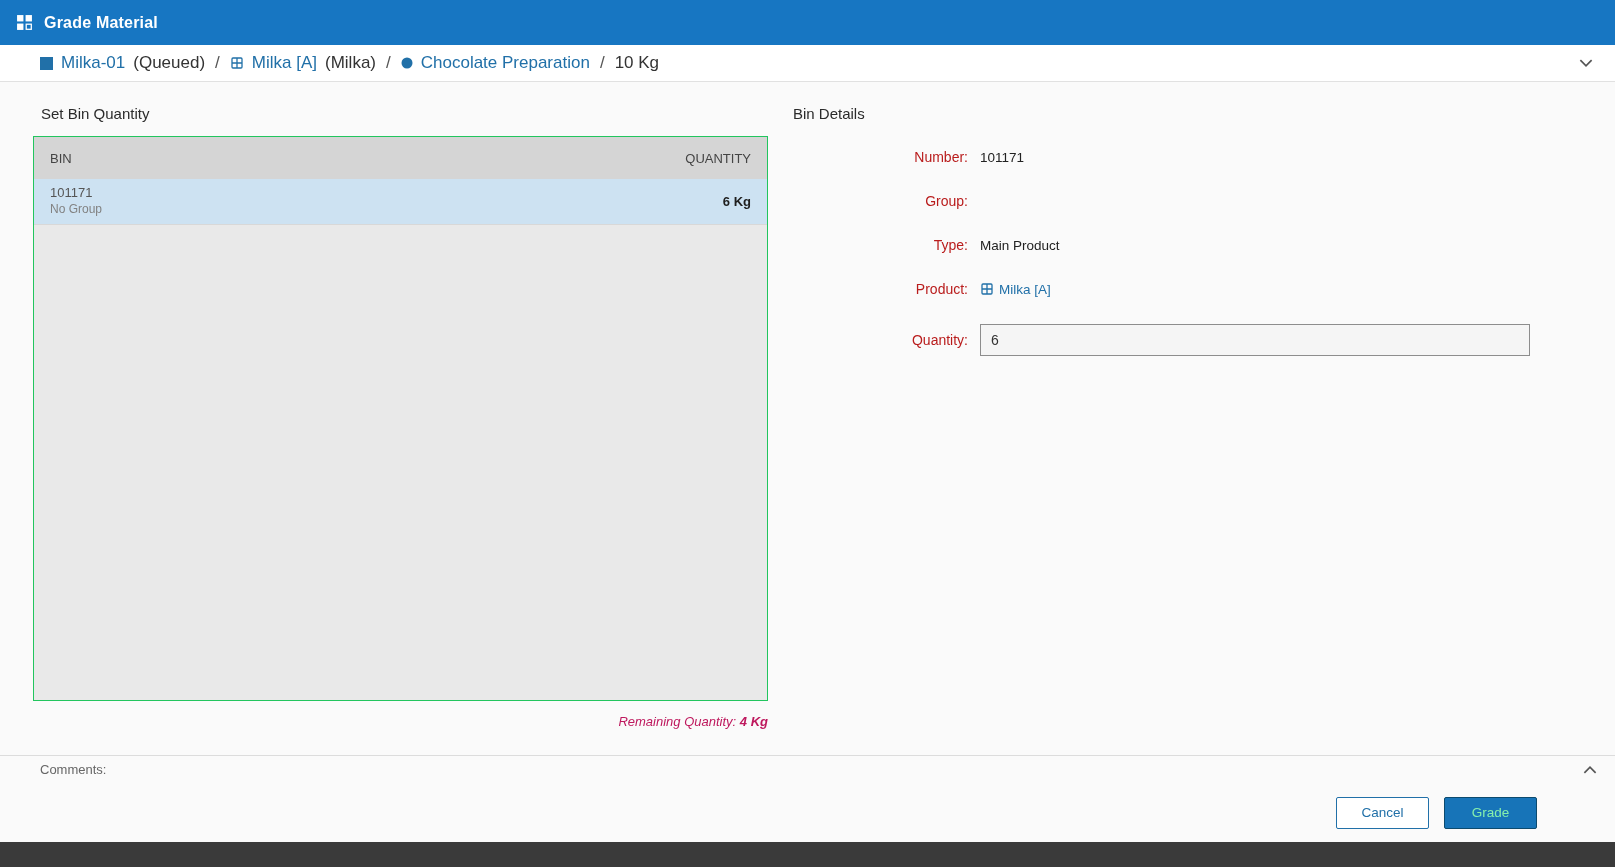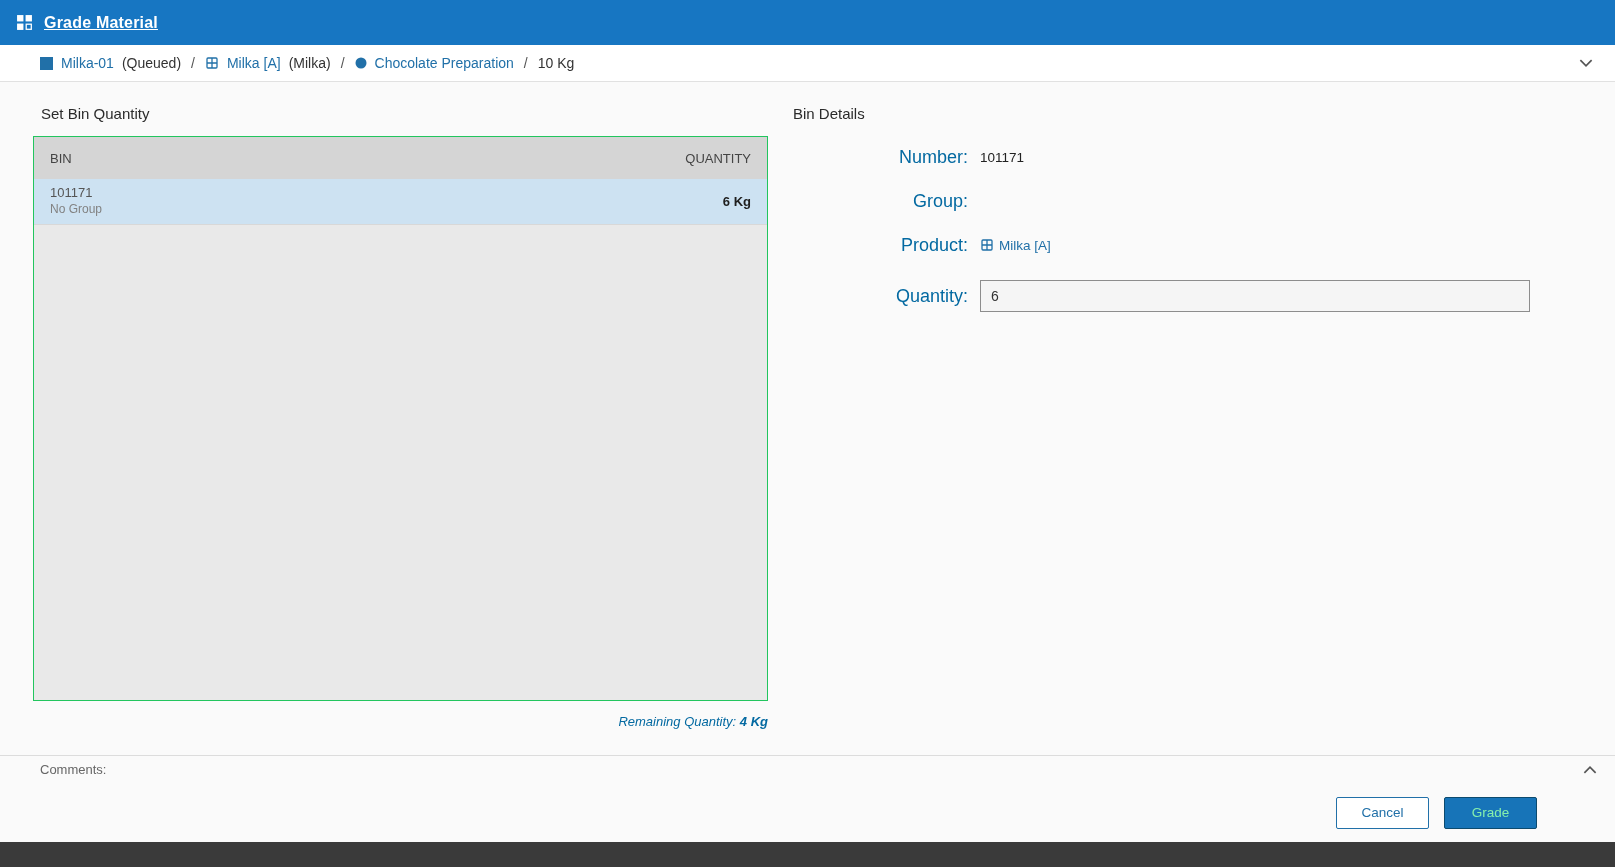--- a/index.html
+++ b/index.html
@@ -7,30 +7,30 @@
   body {
     width:1615px; height:867px;
     font-family:"Liberation Sans","DejaVu Sans",sans-serif;
     background:#ffffff; overflow:hidden; color:#333;
   }
   .app { width:1615px; height:867px; display:flex; flex-direction:column; }
 
   
   .topbar {
     height:45px; background:#1776c2; color:#fff;
-    display:flex; align-items:center; padding:0 16px; gap:11px; flex:0 0 auto;text-decoration:underline;
+    display:flex; align-items:center; padding:0 16px; gap:11px; flex:0 0 auto;
   }
   .topbar-icon { width:17px; height:17px; display:flex; }
   .topbar-title { font-size:16px; font-weight:600; letter-spacing:.2px; }
 
   
   .breadcrumb-bar {
     height:37px; background:#fff; border-bottom:1px solid #e1e1e1;
     display:flex; align-items:center; padding:0 20px 0 40px;
-    font-size:14px; color:#333; gap:8px; flex:0 0 auto;
+    font-size:17px; color:#333; gap:8px; flex:0 0 auto;
   }
   .crumb-link { color:#2170a8; cursor:pointer; display:flex; align-items:center; gap:6px; }
   .crumb-text { color:#333; }
   .crumb-sep { color:#555; padding:0 2px; }
   .sq-icon { width:13px; height:13px; background:#2170a8; display:inline-block; }
   .prod-icon { width:14px; height:14px; display:inline-flex; color:#2170a8; }
   .step-icon { width:12px; height:12px; display:inline-flex; }
   .bc-chevron { margin-left:auto; width:18px; height:18px; display:flex; cursor:pointer; color:#555; }
 
   
@@ -47,28 +47,28 @@
   .table-body { flex:1 1 auto; overflow:hidden; }
   .bin-row {
     height:46px; background:#cde2f2; border-bottom:1px solid #d8d8d8;
     display:flex; align-items:center; justify-content:space-between;
     padding:0 16px; cursor:pointer;
   }
   .bin-cell-main { line-height:1.3; }
   .bin-number { font-size:13px; color:#555; }
   .bin-group { font-size:12px; color:#828282; }
   .bin-qty { font-size:13px; font-weight:700; color:#1f1f1f; }
-  .remaining { margin-top:13px; text-align:right; font-style:italic; font-size:13px; color:#0369a1; }
+  .remaining { margin-top:13px; text-align:right; font-style:italic; font-size:13px; color:#be185d; }
   .remaining b { font-weight:700; }
 
   .right-panel { position:absolute; left:785px; top:14px; width:745px; }
   .form { margin-top:24px; }
   .form-row { display:flex; align-items:center; height:18px; margin-bottom:26px; }
   .form-row.input-row { height:32px; margin-bottom:4px;align-items:center; }
-  .form-label { width:195px; text-align:right; padding-right:12px; color:#0369a1; font-size:18px; flex:0 0 auto; }
+  .form-label { width:195px; text-align:right; padding-right:12px; color:#b91c1c; font-size:14px; flex:0 0 auto; }
   .form-value { font-size:13.5px; color:#222; }
   .form-link { font-size:13.5px; color:#2170a8; cursor:pointer; display:flex; align-items:center; gap:5px; }
   .form-input {
     flex:1 1 auto; height:32px; background:#f5f5f5; border:1px solid #8d8d8d;
     font-size:14px; color:#333; padding:0 10px; outline:none;
     font-family:"Liberation Sans","DejaVu Sans",sans-serif;
   }
 
   
   .comments-bar {
@@ -176,20 +176,24 @@
         <div class="form-row">
           <span class="form-label">Number:</span>
           <span class="form-value">101171</span>
         </div>
 
         <div class="form-row">
           <span class="form-label">Group:</span>
           <span class="form-value"></span>
         </div>
 
+        <div class="form-row">
+          <span class="form-label">Type:</span>
+          <span class="form-value">Main Product</span>
+        </div>
 
         <div class="form-row">
           <span class="form-label">Product:</span>
           <span class="form-link">
             <span class="prod-icon">
               <svg viewBox="0 0 14 14" width="14" height="14" fill="none" stroke="currentColor" stroke-width="1.3">
                 <rect x="2" y="2" width="10" height="10" rx="1"></rect>
                 <path d="M7 2v10M2 7h10"></path>
               </svg>
             </span>

